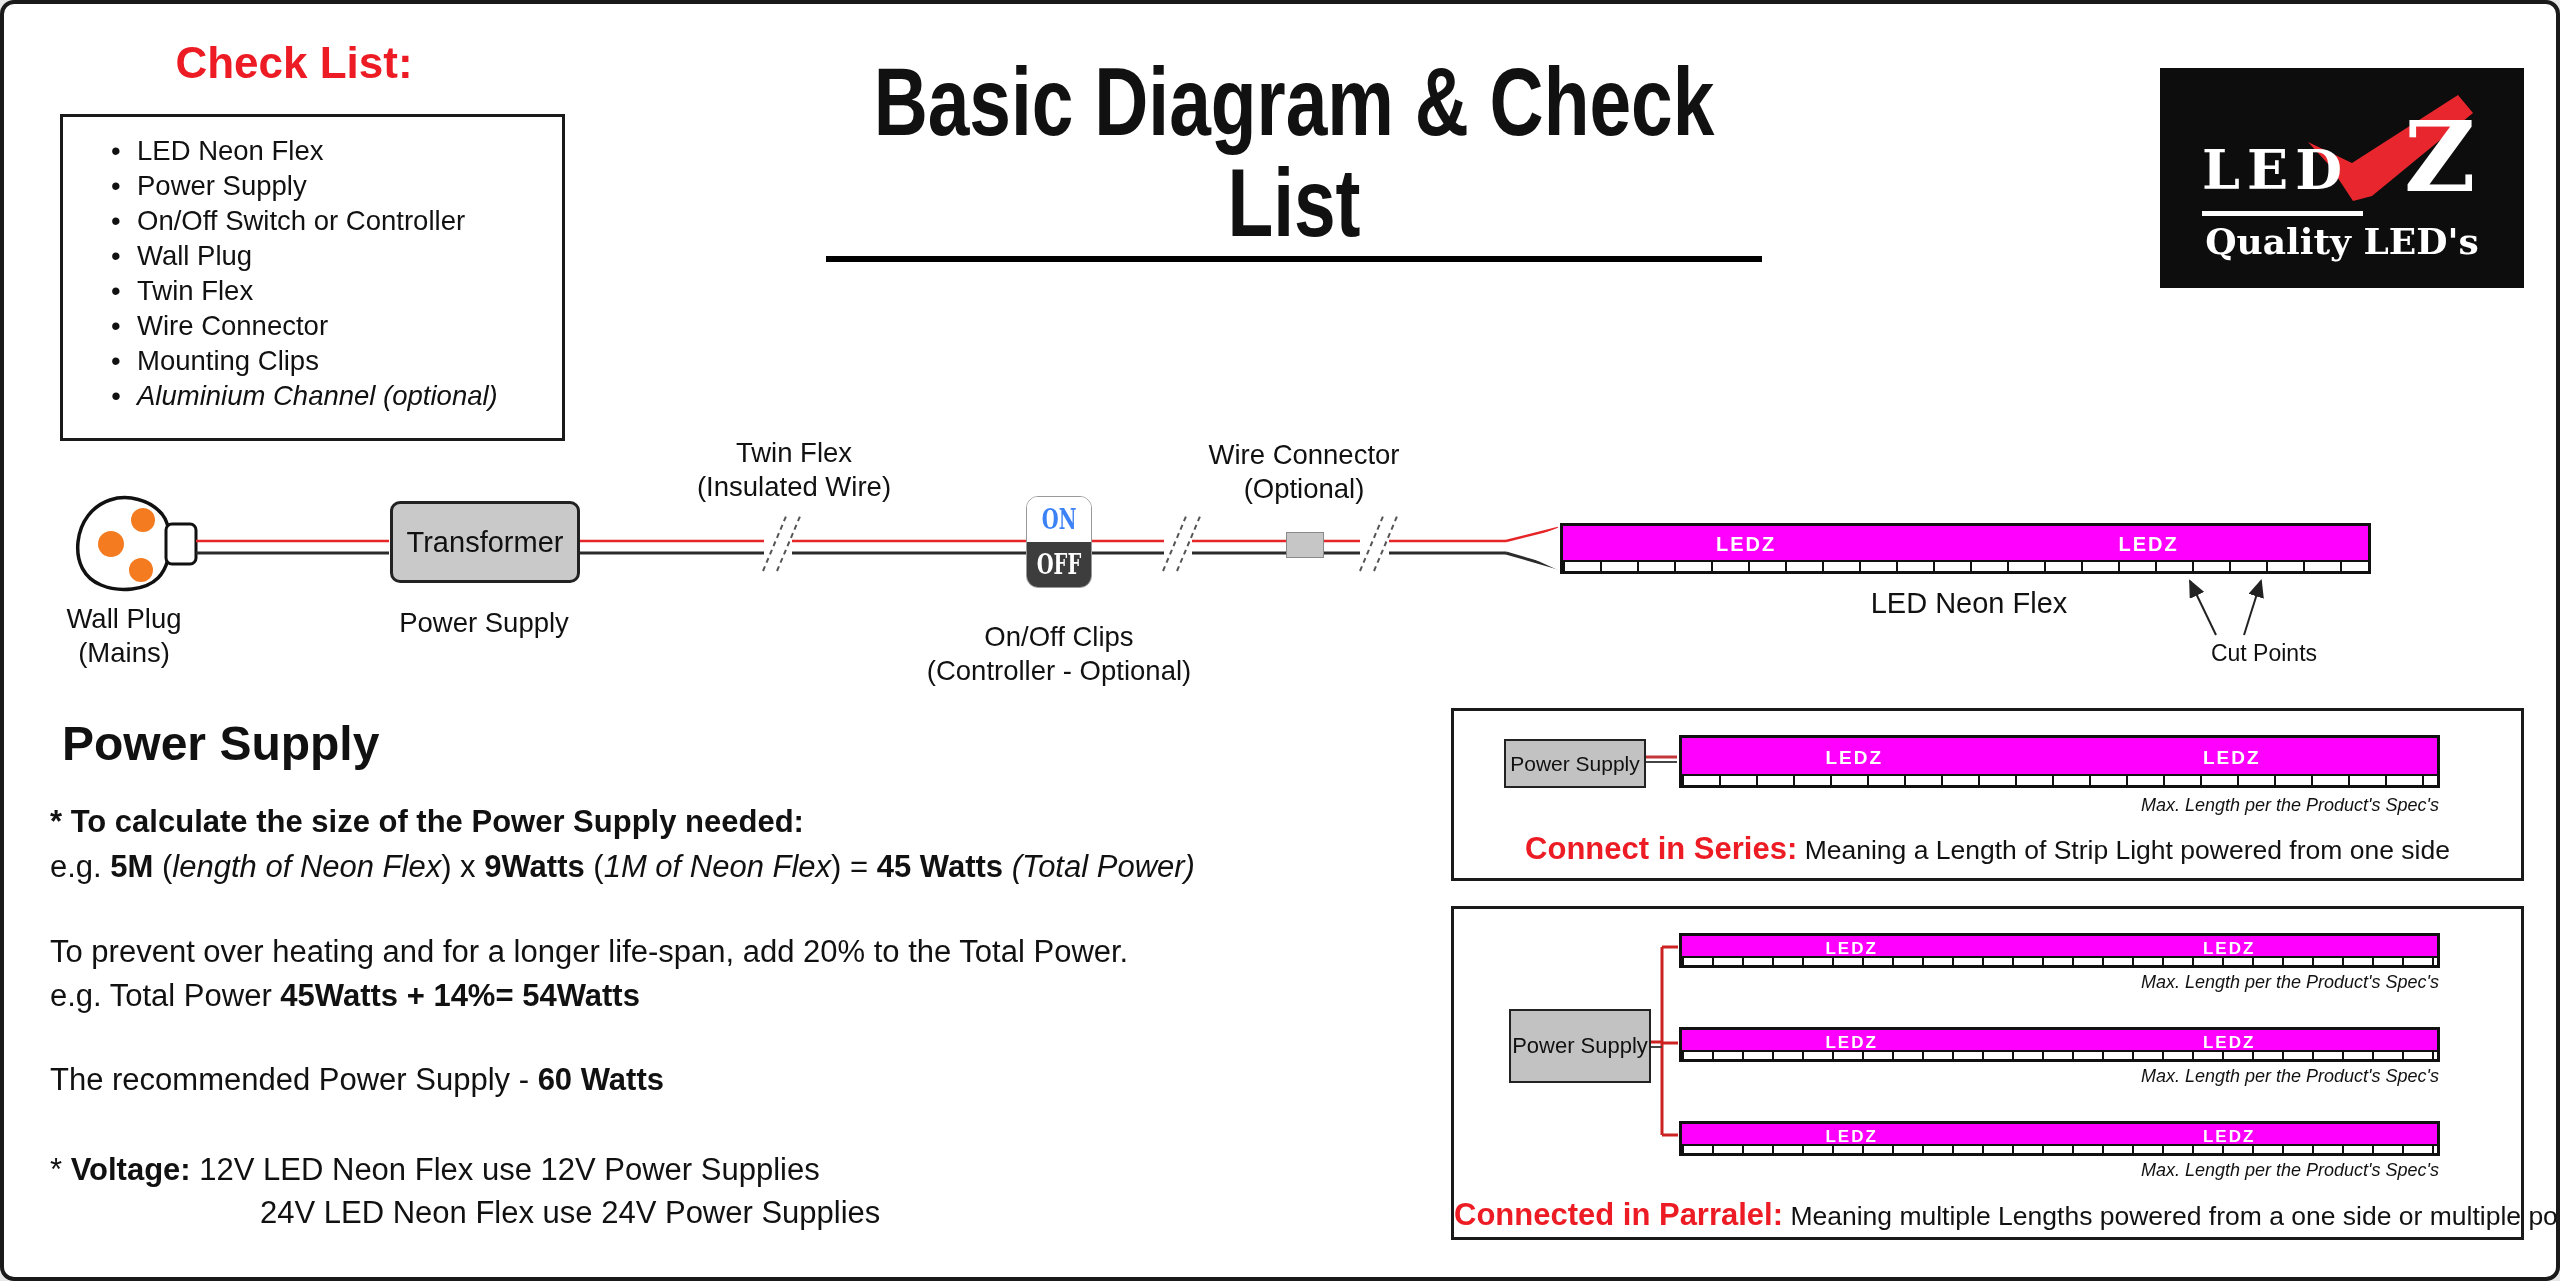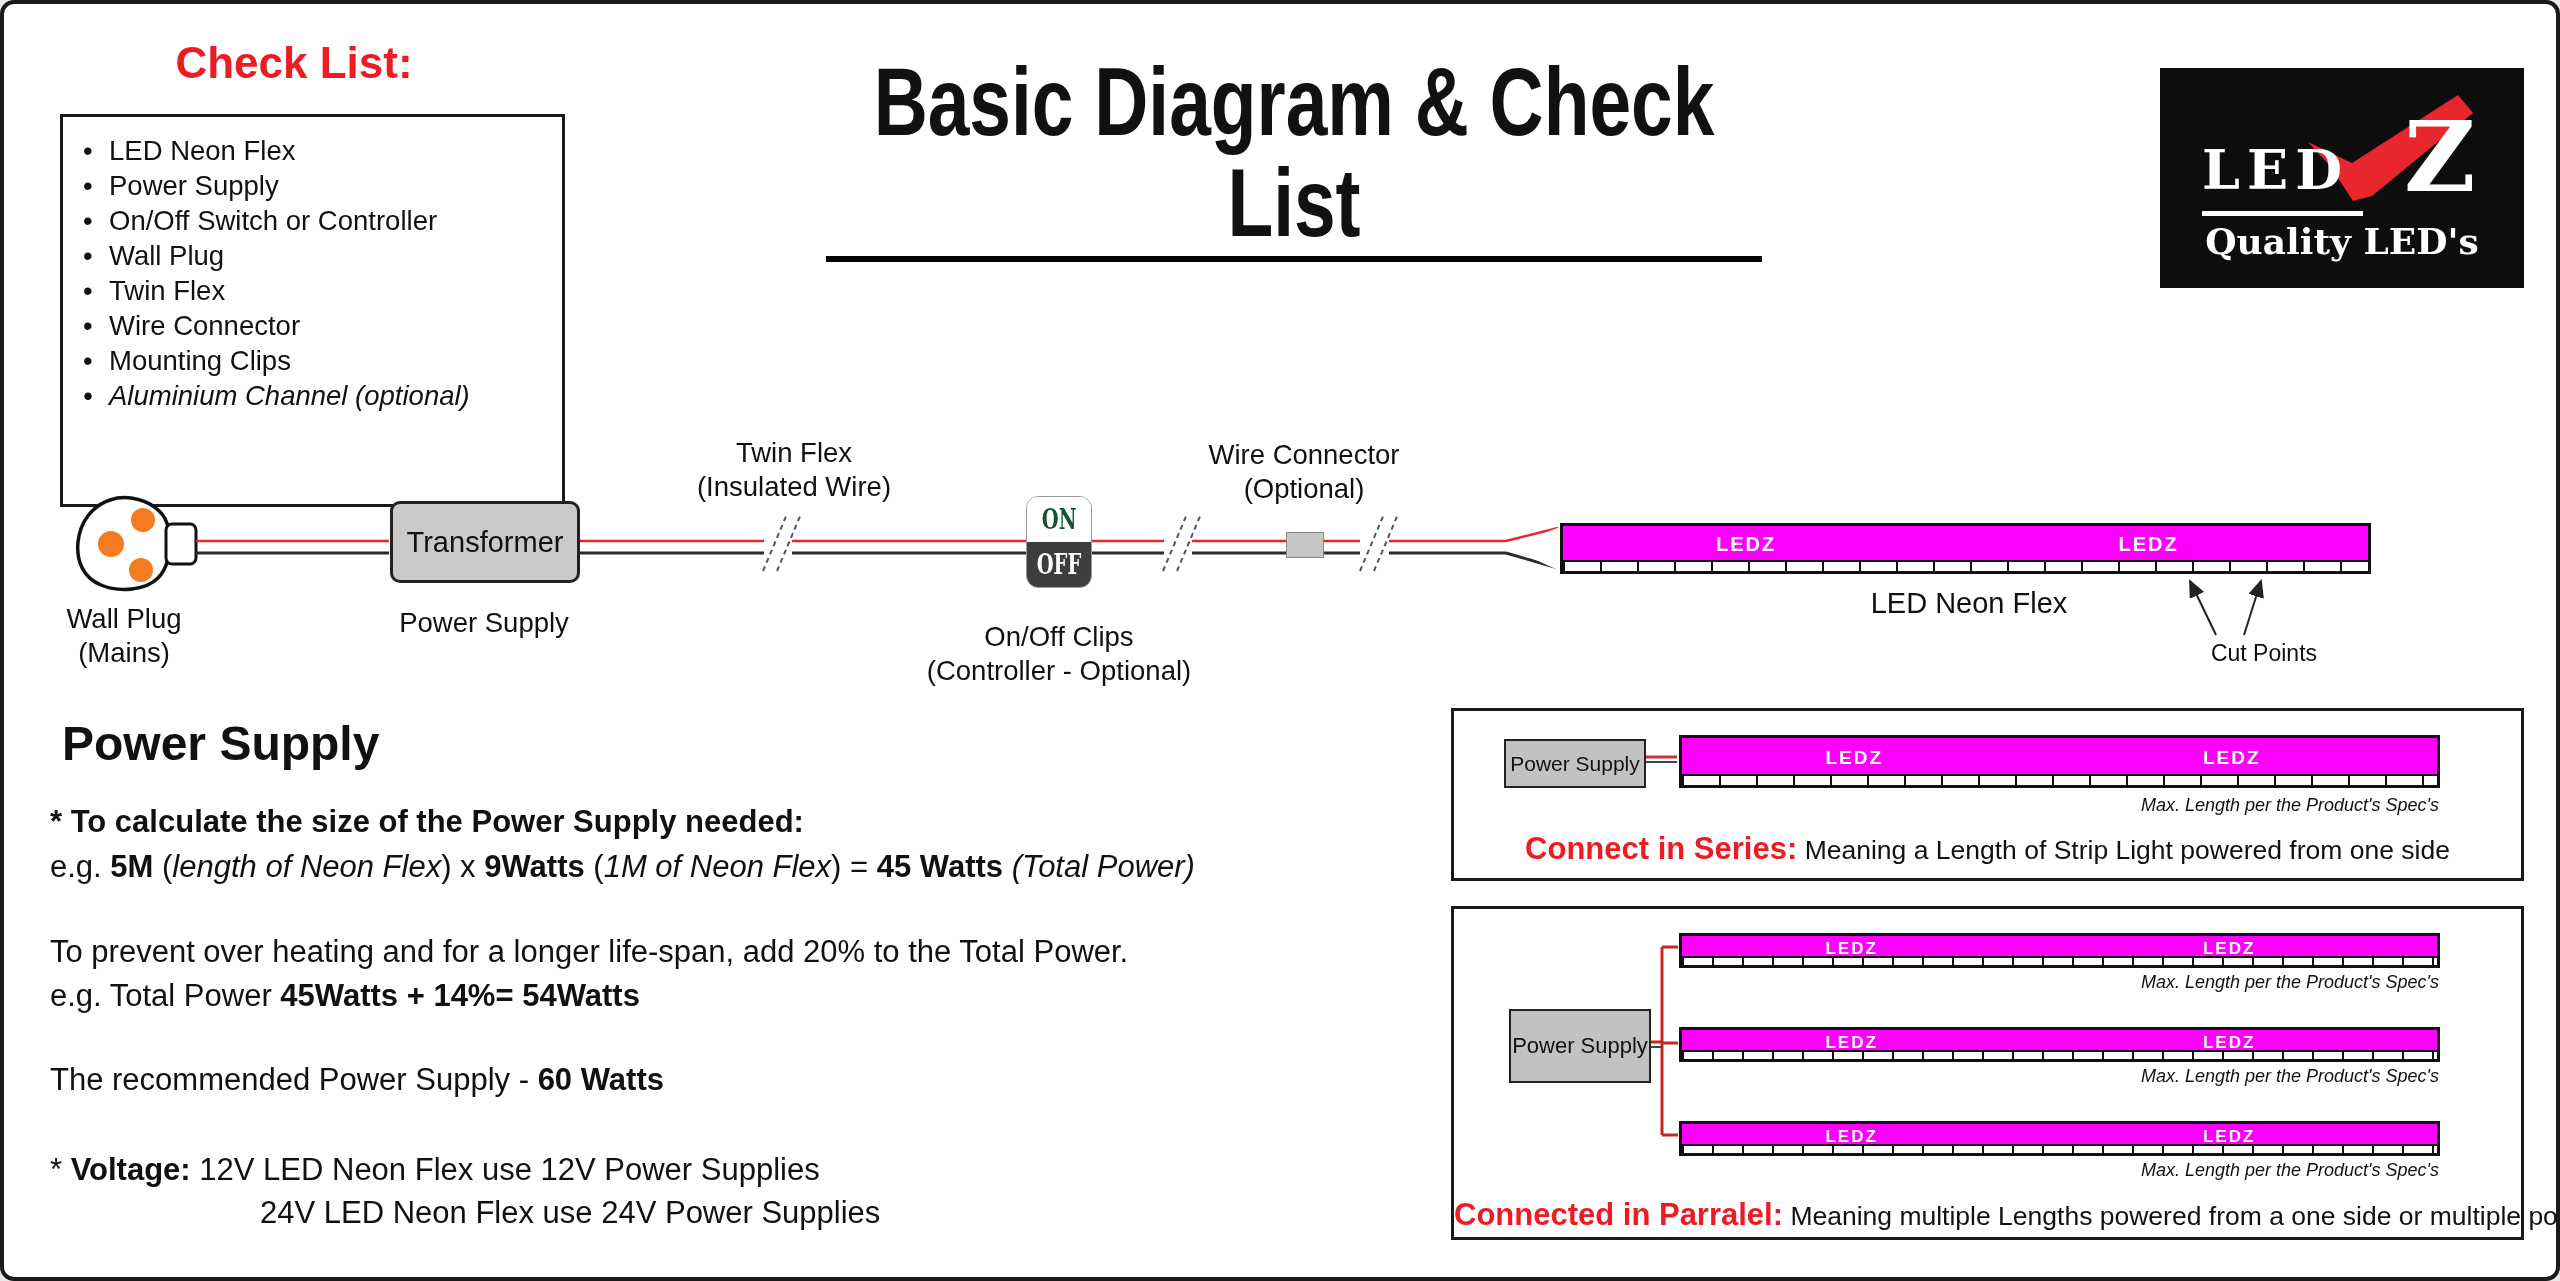--- a/index.html
+++ b/index.html
@@ -8,22 +8,22 @@
     position:relative; width:2560px; height:1281px; background:#fff;
     border:4px solid #1a1a1a; border-radius:14px; overflow:hidden;
   }
   .abs { position:absolute; }
   .b { font-weight:bold; }
   .i { font-style:italic; }
 
   
   #check-list-title { left:90px; top:34px; width:400px; text-align:center;
     font-size:44px; font-weight:bold; color:var(--accent-red); }
-  #checklist-box { left:56px; top:110px; width:505px; height:393px;
-    border:3px solid #1a1a1a; padding:16px 10px 0 20px; }
+  #checklist-box { left:56px; top:110px; width:505px; height:327px;
+    border:3px solid #1a1a1a; padding:16px 10px 0 48px; }
   .chk-item { font-size:27.5px; line-height:35px; white-space:nowrap; }
   .chk-item .bullet { display:inline-block; width:26px; }
   #main-title { left:690px; top:48px; width:1200px; text-align:center; }
   #main-title span { display:inline-block; font-size:96px; font-weight:bold; line-height:1.05;
     transform:scaleX(0.78); transform-origin:center; border-bottom:6px solid #000; padding:0 8px 2px; }
 
   
   #logo { left:2156px; top:64px; width:364px; height:220px; background:#0d0d0d; }
   #logo-led { position:absolute; left:42px; top:70px; font-family:"DejaVu Serif", serif;
     font-weight:bold; font-size:54px; letter-spacing:7px; color:#fff;
@@ -35,21 +35,21 @@
 
   
   #transformer-box { left:386px; top:497px; width:190px; height:82px; background:var(--box-gray);
     border:3px solid #222; border-radius:10px; display:flex; align-items:center; justify-content:center;
     font-size:29px; z-index:3; }
   #onoff-switch { left:1022px; top:492px; width:66px; height:92px; border-radius:12px;
     overflow:hidden; border:1.5px solid #999; z-index:3; background:#fff; }
   .sw-half { height:50%; display:flex; align-items:center; justify-content:center;
     font-family:"DejaVu Serif", serif; font-weight:bold; font-size:27px; }
   .sw-half span { display:inline-block; transform:scaleX(0.72); }
-  #sw-on { color:#14532d; background:#fff; }
+  #sw-on { color:#3b82f6; background:#fff; }
   #sw-off { color:#fff; background:#3d3d3d; }
   #wire-connector-box { left:1282px; top:528px; width:38px; height:26px;
     background:#c6c6c6; border:1.5px solid #8a8a8a; z-index:3; }
 
   
   .strip { position:absolute; background:var(--magenta); border:3px solid #111; z-index:3; }
   .strip .band { position:absolute; left:0; right:0; bottom:0; background:#fff;
     border-top:2px solid #111;
     background-image:repeating-linear-gradient(90deg,#111 0,#111 2px,transparent 2px,transparent 37px); }
   .strip .brand { position:absolute; color:#fff; font-weight:bold; letter-spacing:2px; }

